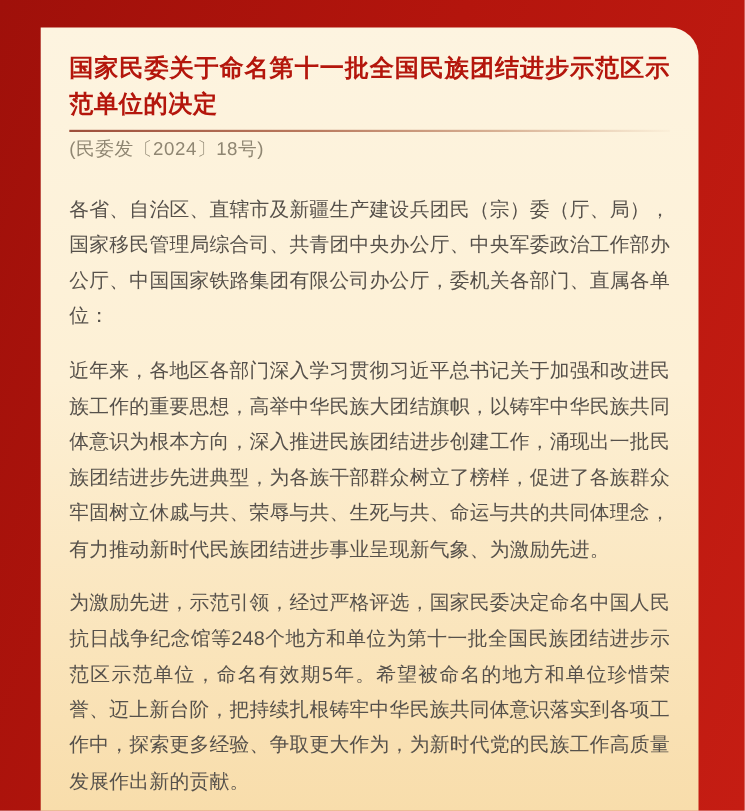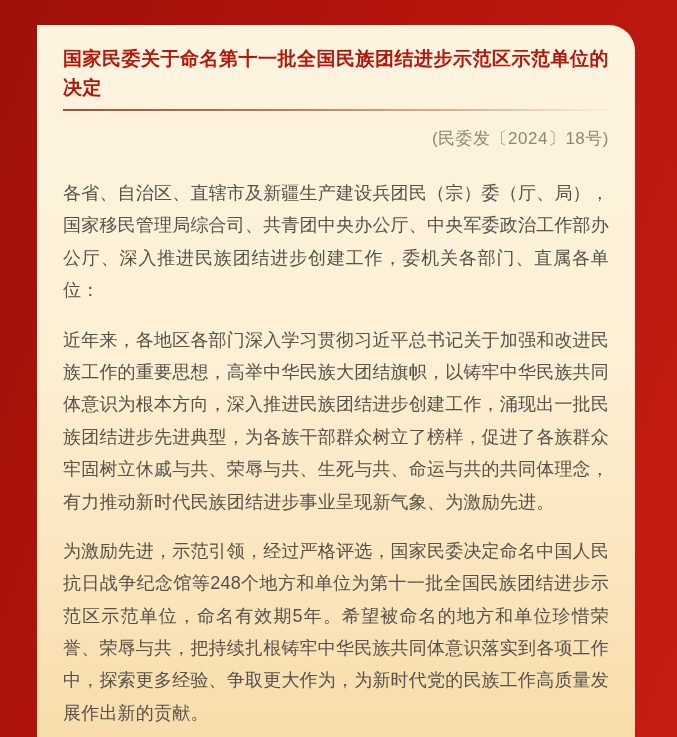--- a/index.html
+++ b/index.html
@@ -20,40 +20,40 @@
     top: 25px;
     width: 598px;
     height: 712px;
     box-sizing: border-box;
     padding: 20px 26px 0 26px;
     border-radius: 0 26px 0 0;
     background: linear-gradient(180deg, #fdf4e0 0%, #fdf0d5 45%, #f8ddab 100%);
   }
   .doc-title {
     color: #b4160c;
-    font-size: 19px;
+    font-size: 22px;
     font-weight: bold;
     line-height: 1.5;
     letter-spacing: 0.5px;
     text-align: justify;
     text-justify: inter-character;
     margin: 0;
   }
   .title-rule {
     height: 2px;
     border: none;
     margin: 7px 0 0 0;
     background: linear-gradient(90deg, #9e4f3b 0%, #b97a5e 40%, #d8b295 72%, rgba(216,178,149,0.06) 100%);
   }
   .doc-number {
-    text-align: right;
+    text-align: left;
     color: #8f8672;
     font-size: 17px;
     letter-spacing: 0.5px;
-    margin-top: 16px;
+    margin-top: 4px;
   }
   .doc-body {
     margin-top: 27px;
   }
   .doc-body p {
     font-size: 18px;
     color: #56514b;
     line-height: 1.8;
     letter-spacing: 0.2px;
     text-align: justify;
@@ -62,17 +62,17 @@
   }
 </style>
 </head>
 <body>
 
 <div class="card">
   <h1 class="doc-title">国家民委关于命名第十一批全国民族团结进步示范区示范单位的决定</h1>
   <hr class="title-rule">
   <div class="doc-number">(民委发〔2024〕18号)</div>
   <div class="doc-body">
-    <p>各省、自治区、直辖市及新疆生产建设兵团民（宗）委（厅、局），国家移民管理局综合司、共青团中央办公厅、中央军委政治工作部办公厅、深入推进民族团结进步创建工作，委机关各部门、直属各单位：</p>
+    <p>各省、自治区、直辖市及新疆生产建设兵团民（宗）委（厅、局），国家移民管理局综合司、共青团中央办公厅、中央军委政治工作部办公厅、中国国家铁路集团有限公司办公厅，委机关各部门、直属各单位：</p>
     <p>近年来，各地区各部门深入学习贯彻习近平总书记关于加强和改进民族工作的重要思想，高举中华民族大团结旗帜，以铸牢中华民族共同体意识为根本方向，深入推进民族团结进步创建工作，涌现出一批民族团结进步先进典型，为各族干部群众树立了榜样，促进了各族群众牢固树立休戚与共、荣辱与共、生死与共、命运与共的共同体理念，有力推动新时代民族团结进步事业呈现新气象、为激励先进。</p>
-    <p>为激励先进，示范引领，经过严格评选，国家民委决定命名中国人民抗日战争纪念馆等248个地方和单位为第十一批全国民族团结进步示范区示范单位，命名有效期5年。希望被命名的地方和单位珍惜荣誉、荣辱与共，把持续扎根铸牢中华民族共同体意识落实到各项工作中，探索更多经验、争取更大作为，为新时代党的民族工作高质量发展作出新的贡献。</p>
+    <p>为激励先进，示范引领，经过严格评选，国家民委决定命名中国人民抗日战争纪念馆等248个地方和单位为第十一批全国民族团结进步示范区示范单位，命名有效期5年。希望被命名的地方和单位珍惜荣誉、迈上新台阶，把持续扎根铸牢中华民族共同体意识落实到各项工作中，探索更多经验、争取更大作为，为新时代党的民族工作高质量发展作出新的贡献。</p>
   </div>
 </div>
 
 </body></html>

